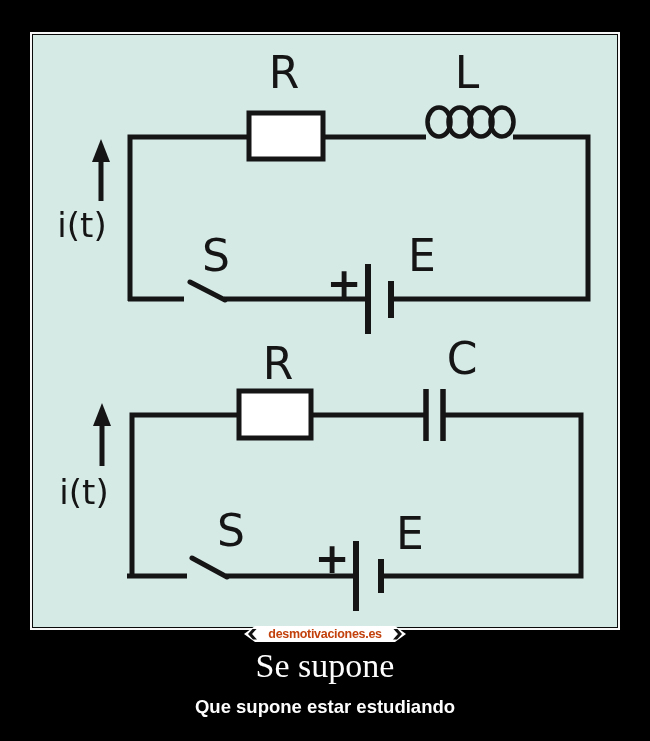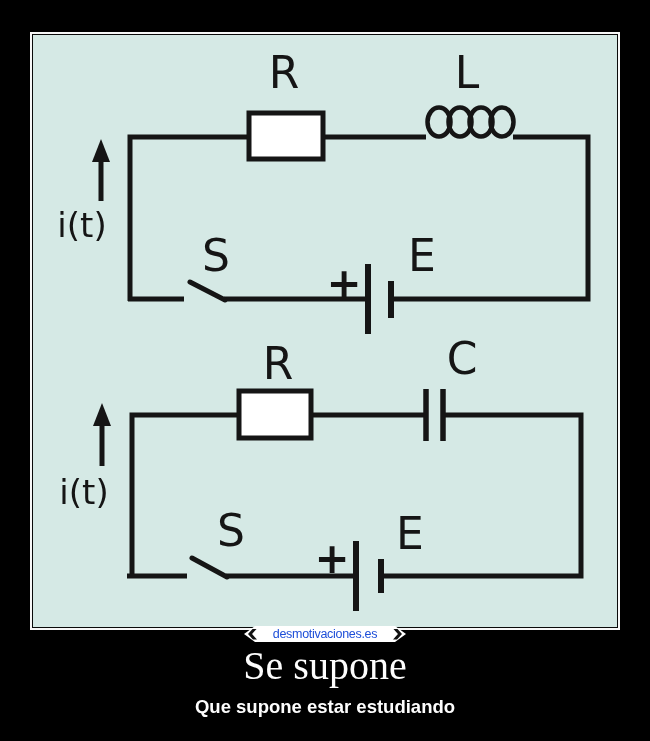--- a/index.html
+++ b/index.html
@@ -38,24 +38,24 @@
     transform: translateX(-50%);
     width: 162px; height: 16px;
     background: #fff;
     clip-path: polygon(0 50%, 11px 0, calc(100% - 11px) 0, 100% 50%, calc(100% - 11px) 100%, 11px 100%);
     text-align: center;
   }
   .wm-text {
     display: block;
     font-family: "Liberation Sans", sans-serif;
     font-size: 12.5px;
-    font-weight: normal;
+    font-weight: bold;
     letter-spacing: -0.3px;
     line-height: 16px;
-    color: #1d4ed8;
+    color: #c2410c;
   }
   .wm-chev {
     position: absolute;
     top: 2.5px;
     width: 9px; height: 11px;
     background: #101010;
   }
   .wm-chev.left {
     left: 4px;
     clip-path: polygon(0 50%, 55% 0, 100% 0, 45% 50%, 100% 100%, 55% 100%);
@@ -63,21 +63,21 @@
   .wm-chev.right {
     right: 4px;
     clip-path: polygon(100% 50%, 45% 0, 0 0, 55% 50%, 0 100%, 45% 100%);
   }
   .meme-title {
     position: absolute;
     left: 0; top: 643px;
     width: 100%;
     text-align: center;
     font-family: "Liberation Serif", serif;
-    font-size: 40px;
+    font-size: 34px;
     line-height: 45px;
     color: #fdfdfd;
   }
   .meme-subtitle {
     position: absolute;
     left: 0; top: 697px;
     width: 100%;
     text-align: center;
     font-family: "Liberation Sans", sans-serif;
     font-size: 18.5px;

